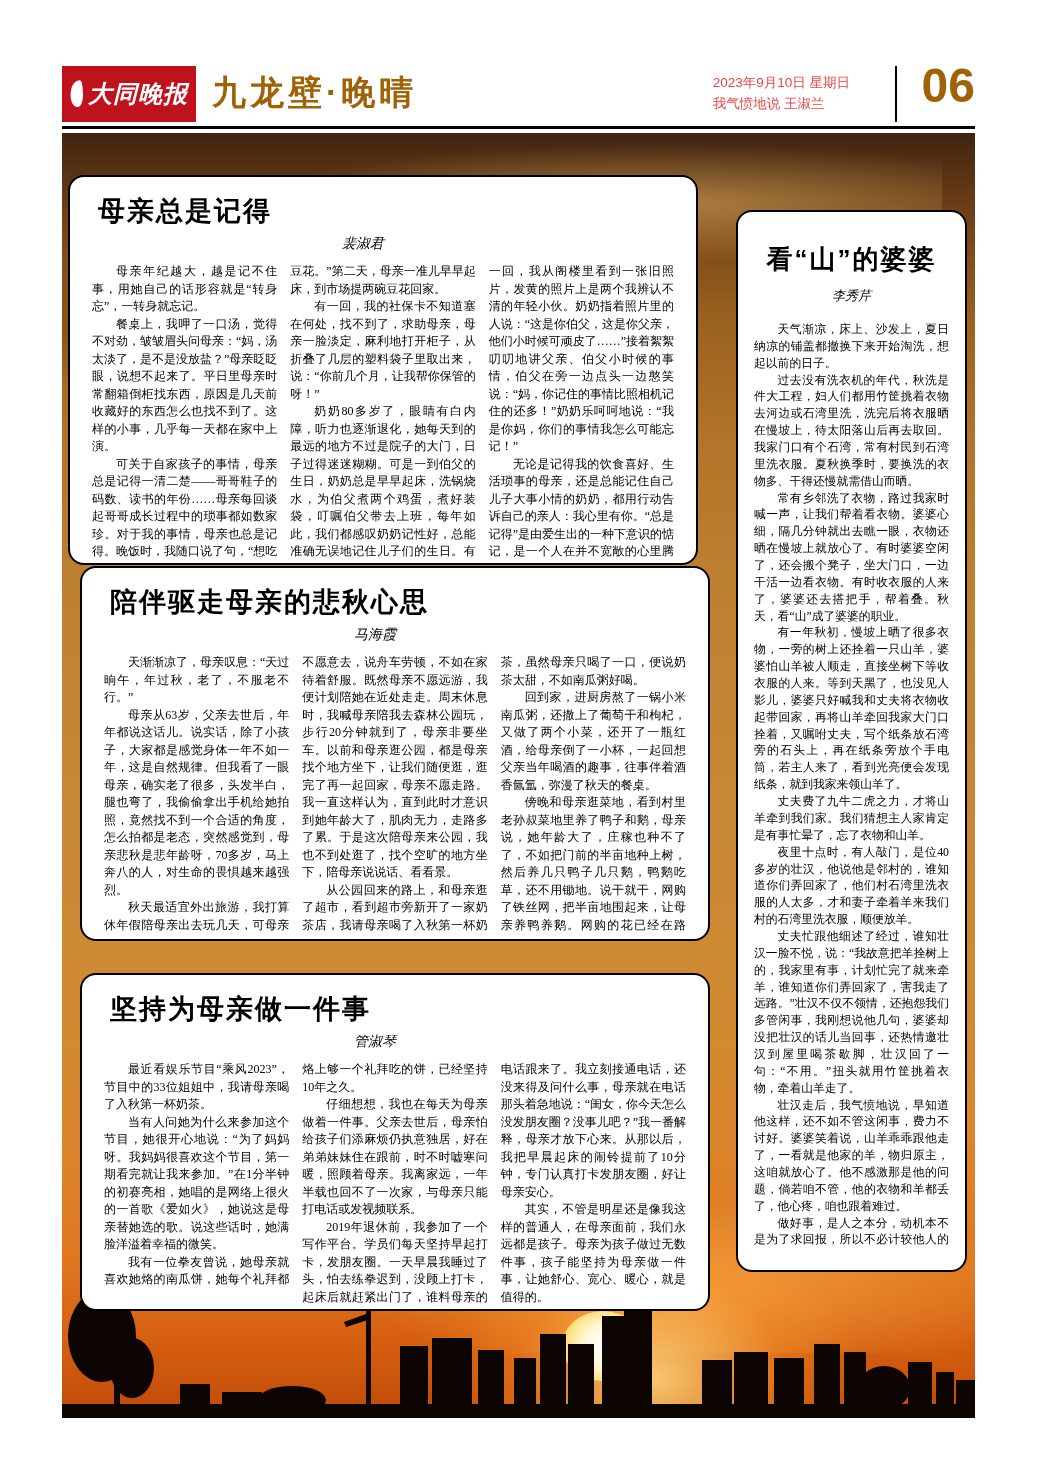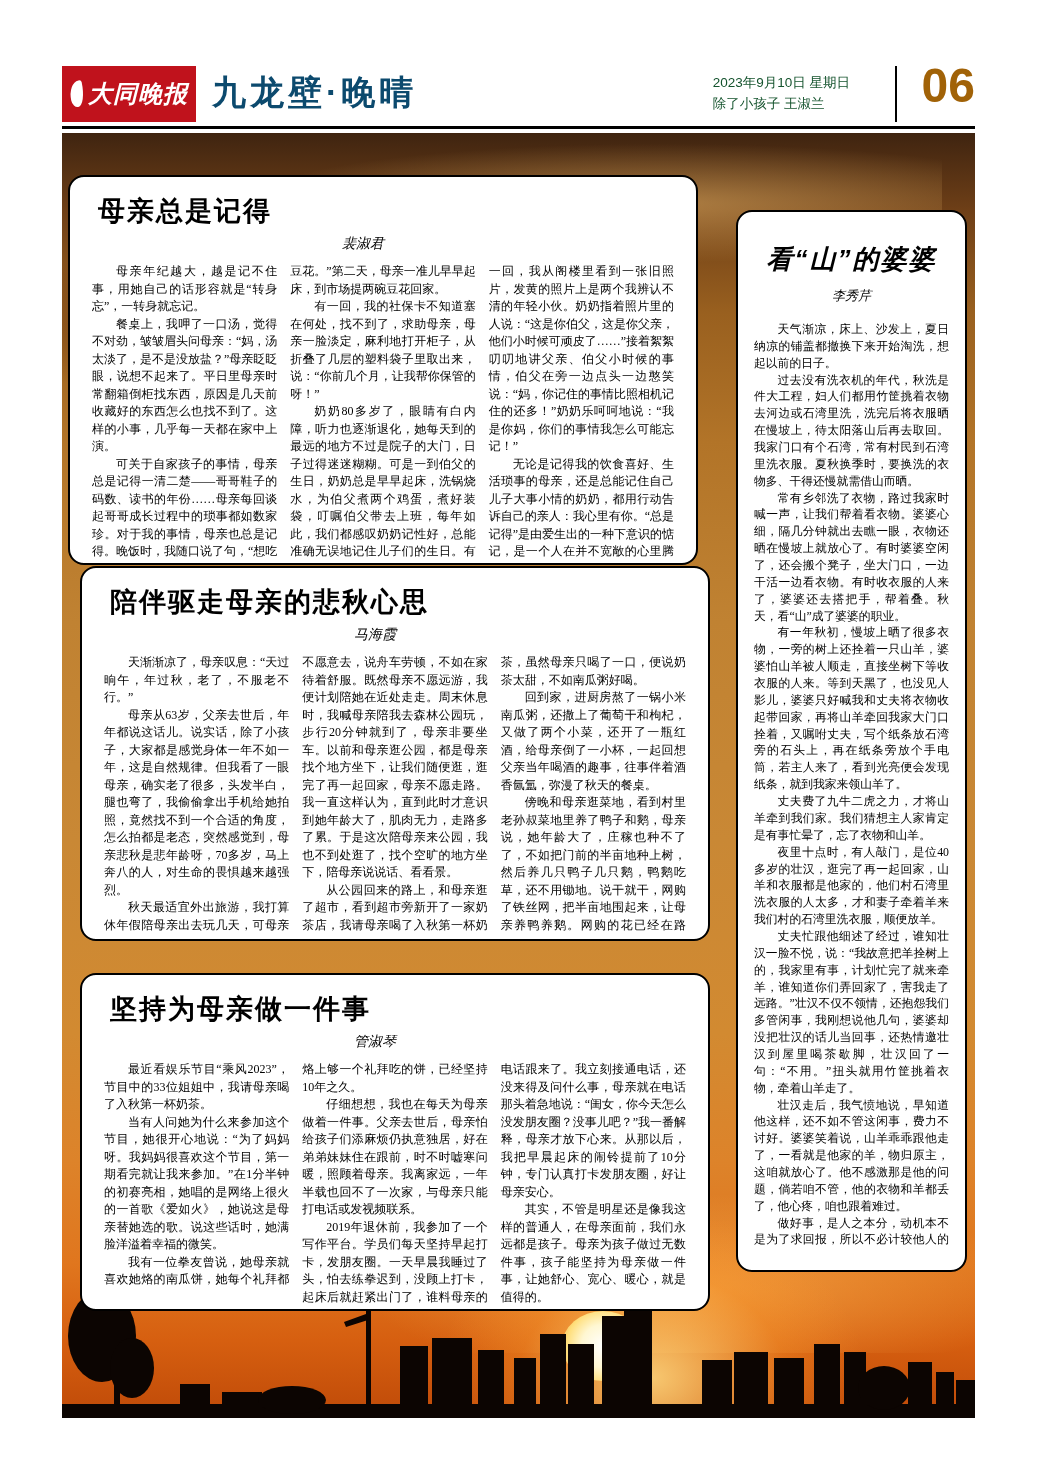--- a/index.html
+++ b/index.html
@@ -20,25 +20,25 @@
     width:14px; height:26px; background:#fff;
     border-radius:80% 20% 60% 40% / 70% 10% 90% 30%;
     transform:rotate(-12deg);
   }
   .logo .logo-text {
     font-size:24px; font-weight:bold; font-style:italic; letter-spacing:1px;
     font-family:"Liberation Serif",serif;
   }
   .section-title {
     position:absolute; left:150px; top:6px; font-size:34px; font-weight:bold;
-    color:#0c4a6e; letter-spacing:4px; font-family:"Liberation Sans",sans-serif;
+    color:#a16207; letter-spacing:4px; font-family:"Liberation Sans",sans-serif;
   }
   .header-meta {
     position:absolute; right:125px; top:8px; text-align:left;
-    font-size:13.5px; line-height:21px; color:#14532d;
+    font-size:13.5px; line-height:21px; color:#ef4444;
     font-family:"Liberation Sans",sans-serif;
   }
   .header-divider {
     position:absolute; right:78px; top:2px; width:2px; height:56px; background:#000;
   }
   .page-number {
     position:absolute; right:0; top:-6px; width:70px; text-align:right;
     font-size:48px; font-weight:900; color:#a16207;
     font-family:"Liberation Sans",sans-serif;
   }
@@ -97,21 +97,21 @@
     padding-right:40px;
   }
   .abody {
     column-count:3; column-gap:13px; font-size:12px; line-height:1.46;
     text-align:justify; color:#000; overflow:hidden; height:calc(100% - 62px);
   }
   .abody p { text-indent:2em; margin:0; }
   
   .box4 .atitle-c {
     text-align:center; font-size:26px; font-weight:900; letter-spacing:2px;
-    margin:14px 0 10px 0; font-family:"Liberation Sans",sans-serif;font-style:italic;
+    margin:14px 0 10px 0; font-family:"Liberation Sans",sans-serif;
   }
   .box4 .author-c {
     text-align:center; font-size:13px; font-style:italic; margin-bottom:16px;
   }
   .box4 .abody1 {
     column-count:1; font-size:11.8px; line-height:1.43; text-align:justify;
     overflow:hidden; height:calc(100% - 96px);
   }
   .box4 .abody1 p { text-indent:2em; margin:0; }
 </style>
@@ -121,21 +121,21 @@
 <div class="page">
 
   <div class="header">
     <div class="logo">
       <span class="flame"></span>
       <span class="logo-text">大同晚报</span>
     </div>
     <div class="section-title">九龙壁·晚晴</div>
     <div class="header-meta">
       <div>2023年9月10日 星期日</div>
-      <div>除了小孩子 王淑兰</div>
+      <div>我气愤地说 王淑兰</div>
     </div>
     <div class="header-divider"></div>
     <div class="page-number">06</div>
   </div>
   <div class="header-rule"></div>
 
   <div class="photo">
     <div class="cloud1"></div>
     <div class="cloud2"></div>
     <div class="cloud3"></div>
@@ -228,21 +228,21 @@
 
     <div class="abox box4">
       <div class="atitle-c">看“山”的婆婆</div>
       <div class="author-c">李秀芹</div>
       <div class="abody1">
           <p>天气渐凉，床上、沙发上，夏日纳凉的铺盖都撤换下来开始淘洗，想起以前的日子。</p>
           <p>过去没有洗衣机的年代，秋洗是件大工程，妇人们都用竹筐挑着衣物去河边或石湾里洗，洗完后将衣服晒在慢坡上，待太阳落山后再去取回。我家门口有个石湾，常有村民到石湾里洗衣服。夏秋换季时，要换洗的衣物多、干得还慢就需借山而晒。</p>
           <p>常有乡邻洗了衣物，路过我家时喊一声，让我们帮着看衣物。婆婆心细，隔几分钟就出去瞧一眼，衣物还晒在慢坡上就放心了。有时婆婆空闲了，还会搬个凳子，坐大门口，一边干活一边看衣物。有时收衣服的人来了，婆婆还去搭把手，帮着叠。秋天，看“山”成了婆婆的职业。</p>
           <p>有一年秋初，慢坡上晒了很多衣物，一旁的树上还拴着一只山羊，婆婆怕山羊被人顺走，直接坐树下等收衣服的人来。等到天黑了，也没见人影儿，婆婆只好喊我和丈夫将衣物收起带回家，再将山羊牵回我家大门口拴着，又嘱咐丈夫，写个纸条放石湾旁的石头上，再在纸条旁放个手电筒，若主人来了，看到光亮便会发现纸条，就到我家来领山羊了。</p>
           <p>丈夫费了九牛二虎之力，才将山羊牵到我们家。我们猜想主人家肯定是有事忙晕了，忘了衣物和山羊。</p>
-          <p>夜里十点时，有人敲门，是位40多岁的壮汉，逛完了再一起回家，山羊和衣服都是他家的，他们村石湾里洗衣服的人太多，才和妻子牵着羊来我们村的石湾里洗衣服，顺便放羊。</p>
+          <p>夜里十点时，有人敲门，是位40多岁的壮汉，他说他是邻村的，谁知道你们弄回家了，他们村石湾里洗衣服的人太多，才和妻子牵着羊来我们村的石湾里洗衣服，顺便放羊。</p>
           <p>丈夫忙跟他细述了经过，谁知壮汉一脸不悦，说：“我故意把羊拴树上的，我家里有事，计划忙完了就来牵羊，谁知道你们弄回家了，害我走了远路。”壮汉不仅不领情，还抱怨我们多管闲事，我刚想说他几句，婆婆却没把壮汉的话儿当回事，还热情邀壮汉到屋里喝茶歇脚，壮汉回了一句：“不用。”扭头就用竹筐挑着衣物，牵着山羊走了。</p>
           <p>壮汉走后，我气愤地说，早知道他这样，还不如不管这闲事，费力不讨好。婆婆笑着说，山羊乖乖跟他走了，一看就是他家的羊，物归原主，这咱就放心了。他不感激那是他的问题，倘若咱不管，他的衣物和羊都丢了，他心疼，咱也跟着难过。</p>
           <p>做好事，是人之本分，动机本不是为了求回报，所以不必计较他人的态度，这也是婆婆教给我们最好的秋“洗”——保持一颗清澈的心，帮助别人无愧自己。</p>
         </div>
     </div>
   </div>
 
 </div>
 
 </body></html>

